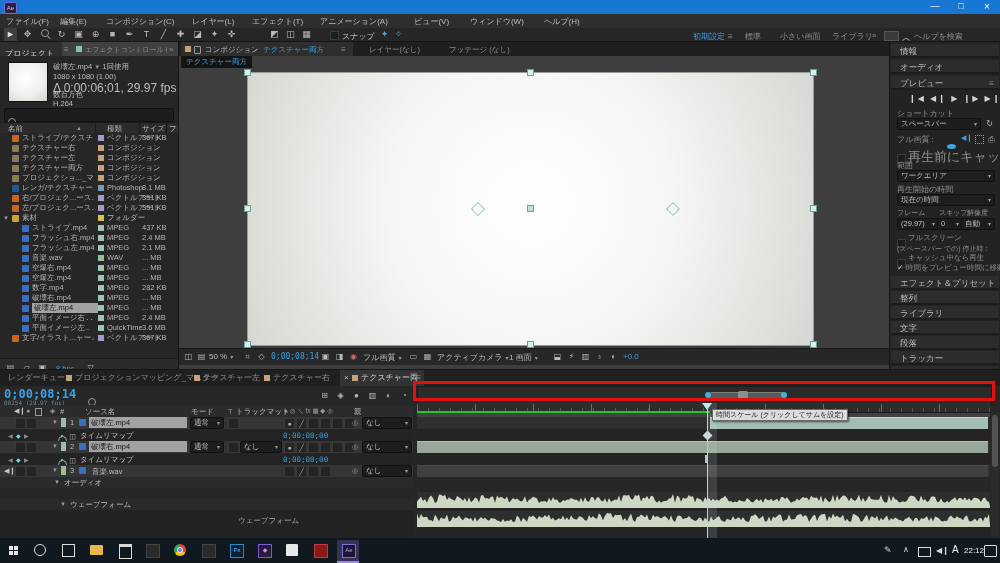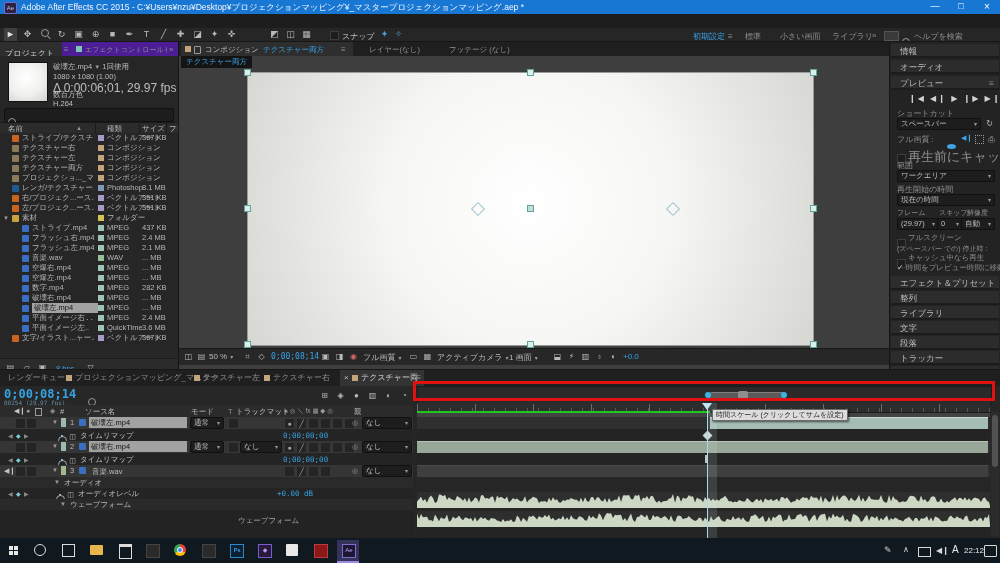--- a/index.html
+++ b/index.html
@@ -55,26 +55,36 @@
   .cbox{display:inline-block;width:7px;height:7px;background:#1d1d1d;border:1px solid #3c3c3c;vertical-align:-1px}
   .wavestrip{position:absolute;left:417px;width:573px;height:16px;background:#2e2e2e}
 </style>
 </head>
 <body>
 
 <div id="app">
 
   <div class="ab" style="left:0;top:0;width:1000px;height:14px;background:#1777d2">
     <span class="ab" style="left:4px;top:2px;width:11px;height:10px;background:#2a2440;border:1px solid #7a68d8;border-radius:2px;font-size:6px;line-height:10px;text-align:center;color:#cdb8ff">Ae</span>
-    <span class="ab nw" style="left:21px;top:2px;font-size:8.5px;color:#f2f6ff">Adobe After Effects CC 2015 - C:¥Users¥nzu¥Desktop¥プロジェクションマッピング¥_マスタープロジェクションマッピング.aep *</span>
     <span class="ab" style="left:922px;top:0;width:26px;height:14px;text-align:center;font-size:9px;line-height:13px;color:#fff">—</span>
     <span class="ab" style="left:948px;top:0;width:26px;height:14px;text-align:center;font-size:9px;line-height:13px;color:#fff">□</span>
     <span class="ab" style="left:974px;top:0;width:26px;height:14px;text-align:center;font-size:10px;line-height:13px;color:#fff">×</span>
   </div>
 
+  <div class="ab" style="left:0;top:14px;width:1000px;height:14px;background:#2e2e2e;border-bottom:1px solid #1a1a1a">
+    <span class="ab tx" style="left:6px;top:2px">ファイル(F)</span>
+    <span class="ab tx" style="left:60px;top:2px">編集(E)</span>
+    <span class="ab tx" style="left:106px;top:2px">コンポジション(C)</span>
+    <span class="ab tx" style="left:192px;top:2px">レイヤー(L)</span>
+    <span class="ab tx" style="left:252px;top:2px">エフェクト(T)</span>
+    <span class="ab tx" style="left:320px;top:2px">アニメーション(A)</span>
+    <span class="ab tx" style="left:414px;top:2px">ビュー(V)</span>
+    <span class="ab tx" style="left:470px;top:2px">ウィンドウ(W)</span>
+    <span class="ab tx" style="left:544px;top:2px">ヘルプ(H)</span>
+  </div>
 
   <div class="ab" style="left:0;top:28px;width:1000px;height:14px;background:#262626;border-bottom:1px solid #141414">
     <span class="ab toolglyph" style="left:4px;background:#3f3f3f;color:#e0e0e0">►</span>
     <span class="ab toolglyph" style="left:21px">✥</span>
     <span class="ab toolglyph" style="left:38px"><span class="mag"></span></span>
     <span class="ab toolglyph" style="left:55px">↻</span>
     <span class="ab toolglyph" style="left:72px">▣</span>
     <span class="ab toolglyph" style="left:89px">⊕</span>
     <span class="ab toolglyph" style="left:106px">■</span>
     <span class="ab toolglyph" style="left:123px">✒</span>
@@ -96,21 +106,21 @@
     <span class="ab tx dim" style="left:745px;top:3px">標準</span>
     <span class="ab tx dim" style="left:780px;top:3px">小さい画面</span>
     <span class="ab tx dim" style="left:832px;top:3px">ライブラリ</span>
     <span class="ab tx dim" style="left:872px;top:3px">»</span>
     <span class="ab" style="left:884px;top:3px;width:13px;height:8px;background:#3a3a3a;border:1px solid #555"></span>
     <span class="ab" style="left:902px;top:4px"><span class="mag"></span></span>
     <span class="ab tx dim" style="left:914px;top:3px">ヘルプを検索</span>
   </div>
 
   <div class="ab panel" style="left:0;top:42px;width:178px;height:334px">
-    <div class="ab" style="left:0;top:0;width:178px;height:14px;background:#4c1d95">
+    <div class="ab" style="left:0;top:0;width:178px;height:14px;background:#404040">
       <span class="ab" style="left:0;top:0;width:62px;height:14px;background:#2e2e2e">
         <span class="tx" style="margin-left:5px;line-height:14px;color:#d0d0d0">プロジェクト</span>
       </span>
       <span class="ab tx dim" style="left:64px;top:3px">≡</span>
       <span class="ab chip" style="left:76px;top:4px;background:#7ec4b8"></span>
       <span class="ab" style="left:85px;top:3px;font-size:7px;color:#8a8a8a;white-space:nowrap;width:82px;overflow:hidden;display:inline-block">エフェクトコントロール 破壊左</span>
       <span class="ab tx dim" style="left:169px;top:3px">»</span>
     </div>
 
     <div class="ab" style="left:0;top:14px;width:178px;height:62px;background:#262626">
@@ -526,29 +536,20 @@
       <span class="ab tx" style="left:92px;top:2px;font-size:7.5px">音楽.wav</span>
       <span class="ab cells" style="left:284px;top:1px"><span></span><span>╱</span><span></span><span></span></span>
       <span class="ab" style="left:352px;top:2px;font-size:7px;color:#9a9a9a">◎</span>
       <span class="ab ddl" style="left:362px;top:0;width:42px"><span>なし</span><span class="arr" style="float:right"></span></span>
     </div>
 
     <div class="ab" style="left:0;top:107px;width:413px;height:11px;background:#2a2a2a">
       <span class="ab" style="left:54px;top:2px;font-size:6px;color:#9a9a9a">▼</span>
       <span class="ab tx" style="left:64px;top:1px;font-size:7.5px">オーディオ</span>
     </div>
-    <div class="ab" style="left:0;top:118px;width:413px;height:11px;background:#242424">
-      <span class="ab kn" style="left:8px;top:2px">◀</span>
-      <span class="ab kf" style="left:16px;top:2px">◆</span>
-      <span class="ab kn" style="left:24px;top:2px">▶</span>
-      <span class="ab" style="left:56px;top:2px"><span class="stopw"></span></span>
-      <span class="ab toolglyph" style="left:66px;top:0;font-size:7px;width:9px">◫</span>
-      <span class="ab tx" style="left:78px;top:1px;font-size:7.5px">オーディオレベル</span>
-      <span class="ab blue mono" style="left:277px;top:1px;font-size:7.5px">+0.00 dB</span>
-    </div>
     <div class="ab" style="left:0;top:129px;width:413px;height:11px;background:#2a2a2a">
       <span class="ab" style="left:60px;top:2px;font-size:6px;color:#9a9a9a">▼</span>
       <span class="ab tx" style="left:70px;top:1px;font-size:7.5px">ウェーブフォーム</span>
     </div>
     <div class="ab" style="left:0;top:140px;width:413px;height:28px;background:#232323">
       <span class="ab tx" style="left:238px;top:6px;font-size:7.5px;color:#aaa">ウェーブフォーム</span>
     </div>
 
     <div class="ab" style="left:417px;top:47px;width:573px;height:12px;background:#2f2f2f">
       <span class="ab" style="left:293px;top:0;width:278px;height:12px;background:#a5beb5;border-top:1px solid #c9dad3;border-bottom:1px solid #74908a"></span>

